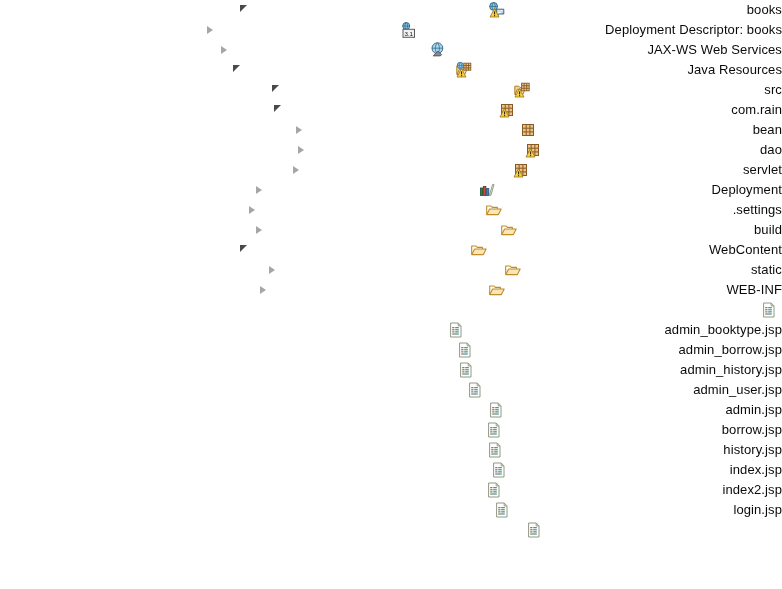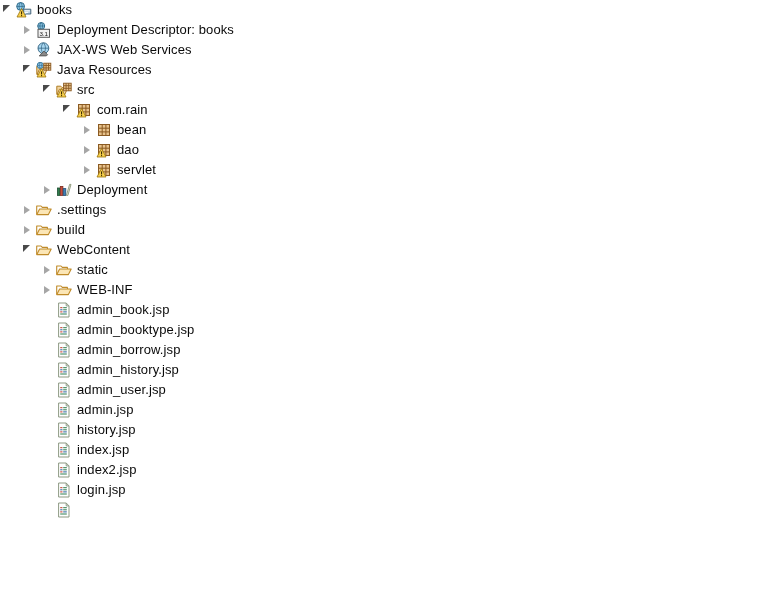--- a/index.html
+++ b/index.html
@@ -24,20 +24,21 @@
     overflow: hidden;
   }
 
   .row {
     position: relative;
     height: 20px;
     line-height: 20px;
     white-space: nowrap;
     display: flex;
     align-items: center;
+    justify-content: space-between;
   }
 
   
   .indent { display: inline-block; flex: 0 0 auto; height: 20px; }
 
   
   .arrow {
     flex: 0 0 auto;
     width: 16px;
     height: 20px;
@@ -357,21 +358,20 @@
           <path d="M10.2 1.0 L10.2 3.9 L13.0 3.9" fill="none" stroke="#8e9a84" stroke-width="1" stroke-linejoin="round"></path>
           <rect x="4.2" y="5.2" width="2.3" height="1.0" fill="#c0392b"></rect>
           <rect x="7.2" y="5.2" width="3.6" height="1.0" fill="#2f7d4f"></rect>
           <rect x="4.2" y="7.3" width="2.3" height="1.0" fill="#2b5fa0"></rect>
           <rect x="7.2" y="7.3" width="3.6" height="1.0" fill="#2f7d4f"></rect>
           <rect x="4.2" y="9.4" width="2.3" height="1.0" fill="#c0392b"></rect>
           <rect x="7.2" y="9.4" width="3.6" height="1.0" fill="#2b5fa0"></rect>
           <rect x="4.2" y="11.5" width="6.6" height="1.0" fill="#2f7d4f"></rect>
         </svg>
       </span>
-      <span class="label">admin_book.jsp</span>
     </div>
     <div class="row">
       <span class="indent" style="width: 40px;"></span>
       <span class="arrow"></span>
       <span class="icon">
         <svg width="16" height="16" viewBox="0 0 16 16" xmlns="http://www.w3.org/2000/svg">
           <path d="M2.6 1.0 L10.2 1.0 L13.0 3.9 L13.0 15.0 L2.6 15.0 Z" fill="#ffffff" stroke="#8e9a84" stroke-width="1" stroke-linejoin="round"></path>
           <path d="M10.2 1.0 L10.2 3.9 L13.0 3.9" fill="none" stroke="#8e9a84" stroke-width="1" stroke-linejoin="round"></path>
           <rect x="4.2" y="5.2" width="2.3" height="1.0" fill="#c0392b"></rect>
           <rect x="7.2" y="5.2" width="3.6" height="1.0" fill="#2f7d4f"></rect>
@@ -465,20 +465,38 @@
           <path d="M10.2 1.0 L10.2 3.9 L13.0 3.9" fill="none" stroke="#8e9a84" stroke-width="1" stroke-linejoin="round"></path>
           <rect x="4.2" y="5.2" width="2.3" height="1.0" fill="#c0392b"></rect>
           <rect x="7.2" y="5.2" width="3.6" height="1.0" fill="#2f7d4f"></rect>
           <rect x="4.2" y="7.3" width="2.3" height="1.0" fill="#2b5fa0"></rect>
           <rect x="7.2" y="7.3" width="3.6" height="1.0" fill="#2f7d4f"></rect>
           <rect x="4.2" y="9.4" width="2.3" height="1.0" fill="#c0392b"></rect>
           <rect x="7.2" y="9.4" width="3.6" height="1.0" fill="#2b5fa0"></rect>
           <rect x="4.2" y="11.5" width="6.6" height="1.0" fill="#2f7d4f"></rect>
         </svg>
       </span>
+      <span class="label">borrow.jsp</span>
+    </div>
+    <div class="row">
+      <span class="indent" style="width: 40px;"></span>
+      <span class="arrow"></span>
+      <span class="icon">
+        <svg width="16" height="16" viewBox="0 0 16 16" xmlns="http://www.w3.org/2000/svg">
+          <path d="M2.6 1.0 L10.2 1.0 L13.0 3.9 L13.0 15.0 L2.6 15.0 Z" fill="#ffffff" stroke="#8e9a84" stroke-width="1" stroke-linejoin="round"></path>
+          <path d="M10.2 1.0 L10.2 3.9 L13.0 3.9" fill="none" stroke="#8e9a84" stroke-width="1" stroke-linejoin="round"></path>
+          <rect x="4.2" y="5.2" width="2.3" height="1.0" fill="#c0392b"></rect>
+          <rect x="7.2" y="5.2" width="3.6" height="1.0" fill="#2f7d4f"></rect>
+          <rect x="4.2" y="7.3" width="2.3" height="1.0" fill="#2b5fa0"></rect>
+          <rect x="7.2" y="7.3" width="3.6" height="1.0" fill="#2f7d4f"></rect>
+          <rect x="4.2" y="9.4" width="2.3" height="1.0" fill="#c0392b"></rect>
+          <rect x="7.2" y="9.4" width="3.6" height="1.0" fill="#2b5fa0"></rect>
+          <rect x="4.2" y="11.5" width="6.6" height="1.0" fill="#2f7d4f"></rect>
+        </svg>
+      </span>
       <span class="label">history.jsp</span>
     </div>
     <div class="row">
       <span class="indent" style="width: 40px;"></span>
       <span class="arrow"></span>
       <span class="icon">
         <svg width="16" height="16" viewBox="0 0 16 16" xmlns="http://www.w3.org/2000/svg">
           <path d="M2.6 1.0 L10.2 1.0 L13.0 3.9 L13.0 15.0 L2.6 15.0 Z" fill="#ffffff" stroke="#8e9a84" stroke-width="1" stroke-linejoin="round"></path>
           <path d="M10.2 1.0 L10.2 3.9 L13.0 3.9" fill="none" stroke="#8e9a84" stroke-width="1" stroke-linejoin="round"></path>
           <rect x="4.2" y="5.2" width="2.3" height="1.0" fill="#c0392b"></rect>

